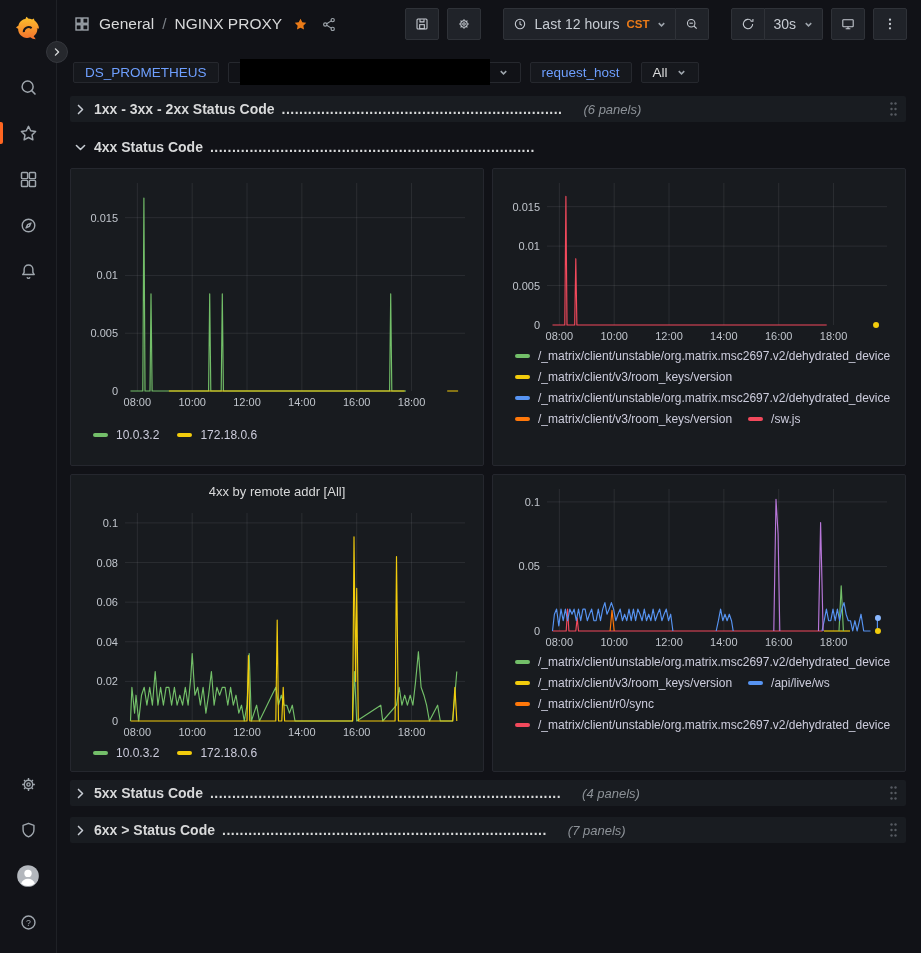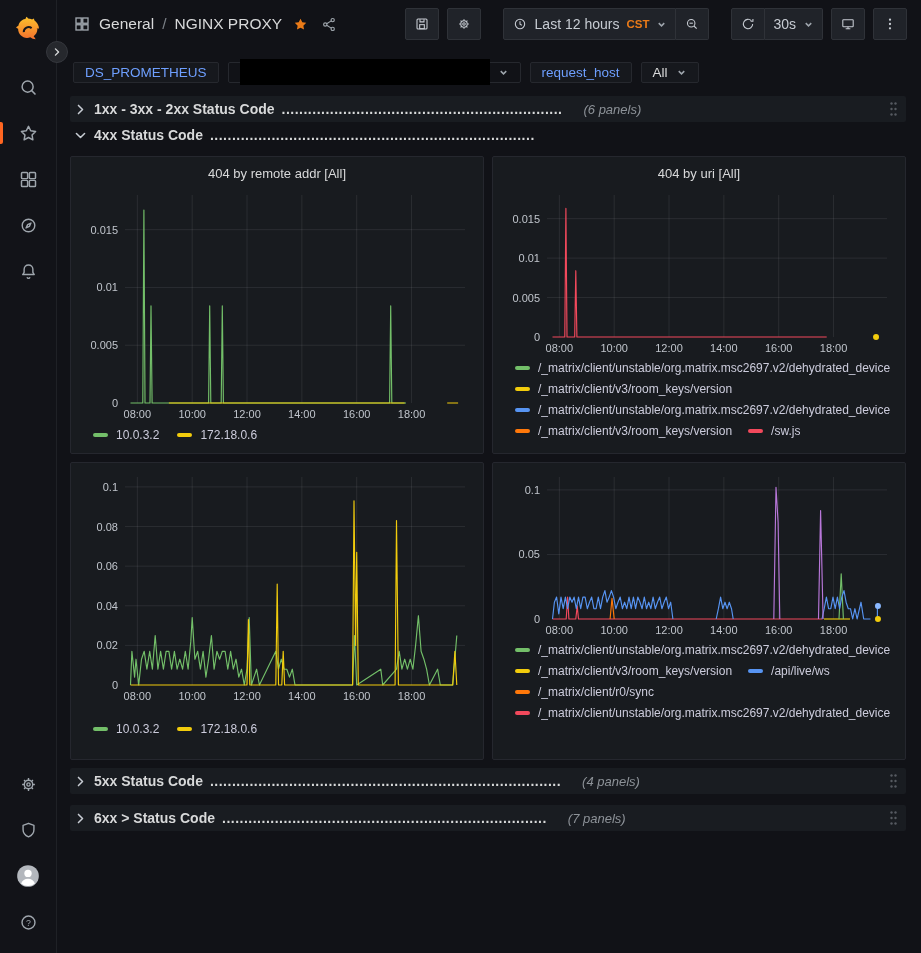--- a/index.html
+++ b/index.html
@@ -77,21 +77,21 @@
     height:26px; display:flex; align-items:center; gap:7px; white-space:nowrap; overflow:hidden;
     padding:0 4px; cursor:pointer;
   }
   .row.collapsed { background:#191c21; border-radius:2px; }
   .row .chev { display:flex; color:#c7ccd3; flex:none; }
   .row .chev svg { width:13px; height:13px; }
   .row-title { font-size:14px; font-weight:700; color:#d8d9da; }
   .row-leader { font-size:14px; font-weight:700; color:#d8d9da; letter-spacing:0.5px; overflow:hidden; }
   .row-count { font-size:13px; font-style:italic; color:#8d9298; margin-left:14px; flex:none; }
   .row-drag { margin-left:auto; display:flex; flex:none; color:#565a61; padding:0 4px; cursor:grab; }
-  .row-expanded-wrap { margin-top:0; }
+  .row-expanded-wrap { margin-top:12px; }
   .gap-top { margin-top:0; }
   .r5 { margin-top:0; }
   .r6 { margin-top:11px; }
 
   .grid { display:grid; grid-template-columns:1fr 1fr; gap:8px; margin:8px 0; }
   .panel {
     height:298px; background:#181b1f; border:1px solid #25272e; border-radius:2px;
     padding:6px 10px 6px; display:flex; flex-direction:column; min-width:0;
   }
   .panel-title { height:24px; text-align:center; font-size:13px; font-weight:500; color:#d8d9da; line-height:22px; cursor:pointer; }
@@ -373,21 +373,20 @@
           <svg viewBox="0 0 16 16" fill="none" stroke="currentColor" stroke-width="1.9" stroke-linecap="round" stroke-linejoin="round">
               <path d="M3 5.5l5 5 5-5"></path>
             </svg>
         </span>
         <span class="row-title">4xx Status Code </span>
         <span class="row-leader">..........................................................................</span>
       </div>
 
       <div id="panel-grid" class="grid">
           <section class="panel">
-            <header class="panel-title">404 by remote addr [All]</header>
             <div class="chart" style="height: 236px;">
               <svg width="392" height="236" viewBox="0 0 392 236">
                 <line x1="56.33870967741936" x2="56.33870967741936" y1="8" y2="216" stroke="rgba(204,204,220,0.10)" stroke-width="1"></line>
                 <text x="56.33870967741936" y="231" text-anchor="middle" fill="#c0c5cc" font-size="11">08:00</text>
                 <line x1="111.17741935483872" x2="111.17741935483872" y1="8" y2="216" stroke="rgba(204,204,220,0.10)" stroke-width="1"></line>
                 <text x="111.17741935483872" y="231" text-anchor="middle" fill="#c0c5cc" font-size="11">10:00</text>
                 <line x1="166.0161290322581" x2="166.0161290322581" y1="8" y2="216" stroke="rgba(204,204,220,0.10)" stroke-width="1"></line>
                 <text x="166.0161290322581" y="231" text-anchor="middle" fill="#c0c5cc" font-size="11">12:00</text>
                 <line x1="220.85483870967744" x2="220.85483870967744" y1="8" y2="216" stroke="rgba(204,204,220,0.10)" stroke-width="1"></line>
                 <text x="220.85483870967744" y="231" text-anchor="middle" fill="#c0c5cc" font-size="11">14:00</text>
@@ -411,21 +410,20 @@
                 <span class="dash" style="background: rgb(115, 191, 105);"></span>
                 <span class="ltext">10.0.3.2</span>
               </span>
               <span class="li">
                 <span class="dash" style="background: rgb(242, 204, 12);"></span>
                 <span class="ltext">172.18.0.6</span>
               </span>
             </div>
           </section>
           <section class="panel">
-            <header class="panel-title">404 by uri [All]</header>
             <div class="chart" style="height: 170px;">
               <svg width="392" height="170" viewBox="0 0 392 170">
                 <line x1="56.33870967741936" x2="56.33870967741936" y1="8" y2="150" stroke="rgba(204,204,220,0.10)" stroke-width="1"></line>
                 <text x="56.33870967741936" y="165" text-anchor="middle" fill="#c0c5cc" font-size="11">08:00</text>
                 <line x1="111.17741935483872" x2="111.17741935483872" y1="8" y2="150" stroke="rgba(204,204,220,0.10)" stroke-width="1"></line>
                 <text x="111.17741935483872" y="165" text-anchor="middle" fill="#c0c5cc" font-size="11">10:00</text>
                 <line x1="166.0161290322581" x2="166.0161290322581" y1="8" y2="150" stroke="rgba(204,204,220,0.10)" stroke-width="1"></line>
                 <text x="166.0161290322581" y="165" text-anchor="middle" fill="#c0c5cc" font-size="11">12:00</text>
                 <line x1="220.85483870967744" x2="220.85483870967744" y1="8" y2="150" stroke="rgba(204,204,220,0.10)" stroke-width="1"></line>
                 <text x="220.85483870967744" y="165" text-anchor="middle" fill="#c0c5cc" font-size="11">14:00</text>
@@ -461,20 +459,21 @@
                 <span class="dash" style="background: rgb(255, 120, 10);"></span>
                 <span class="ltext">/_matrix/client/v3/room_keys/version</span>
               </span>
               <span class="li">
                 <span class="dash" style="background: rgb(242, 73, 92);"></span>
                 <span class="ltext">/sw.js</span>
               </span>
             </div>
           </section>
           <section class="panel">
+            <header class="panel-title">4xx by remote addr [All]</header>
             <div class="chart" style="height: 236px;">
               <svg width="392" height="236" viewBox="0 0 392 236">
                 <line x1="56.33870967741936" x2="56.33870967741936" y1="8" y2="216" stroke="rgba(204,204,220,0.10)" stroke-width="1"></line>
                 <text x="56.33870967741936" y="231" text-anchor="middle" fill="#c0c5cc" font-size="11">08:00</text>
                 <line x1="111.17741935483872" x2="111.17741935483872" y1="8" y2="216" stroke="rgba(204,204,220,0.10)" stroke-width="1"></line>
                 <text x="111.17741935483872" y="231" text-anchor="middle" fill="#c0c5cc" font-size="11">10:00</text>
                 <line x1="166.0161290322581" x2="166.0161290322581" y1="8" y2="216" stroke="rgba(204,204,220,0.10)" stroke-width="1"></line>
                 <text x="166.0161290322581" y="231" text-anchor="middle" fill="#c0c5cc" font-size="11">12:00</text>
                 <line x1="220.85483870967744" x2="220.85483870967744" y1="8" y2="216" stroke="rgba(204,204,220,0.10)" stroke-width="1"></line>
                 <text x="220.85483870967744" y="231" text-anchor="middle" fill="#c0c5cc" font-size="11">14:00</text>

